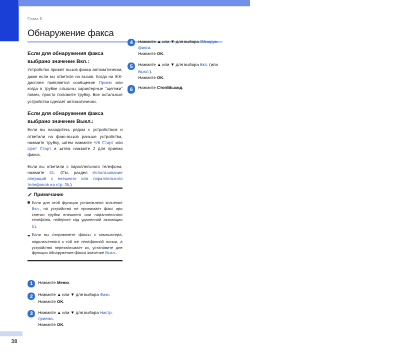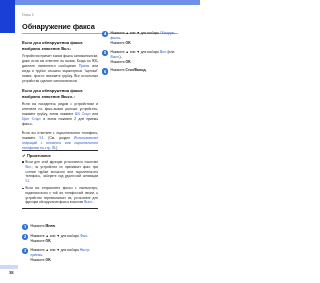--- a/index.html
+++ b/index.html
@@ -25,21 +25,21 @@
 
   
   .chapter{
     position:absolute;left:22px;top:13px;
     font-size:3.1px;color:#7a7a7a;letter-spacing:.1px;
   }
 
   
   .page-title{
     position:absolute;left:22px;top:22px;
-    font-size:7.4px;font-weight:bold;color:#111;letter-spacing:-.1px;
+    font-size:7.4px;font-weight:normal;color:#111;letter-spacing:-.1px;
   }
   .title-rule{
     position:absolute;left:22px;top:33px;width:156px;height:.9px;
     background:#8fa9ea;
   }
 
   
   .col{position:absolute;top:40px;width:76px;}
   .col-left{left:22px;}
 

